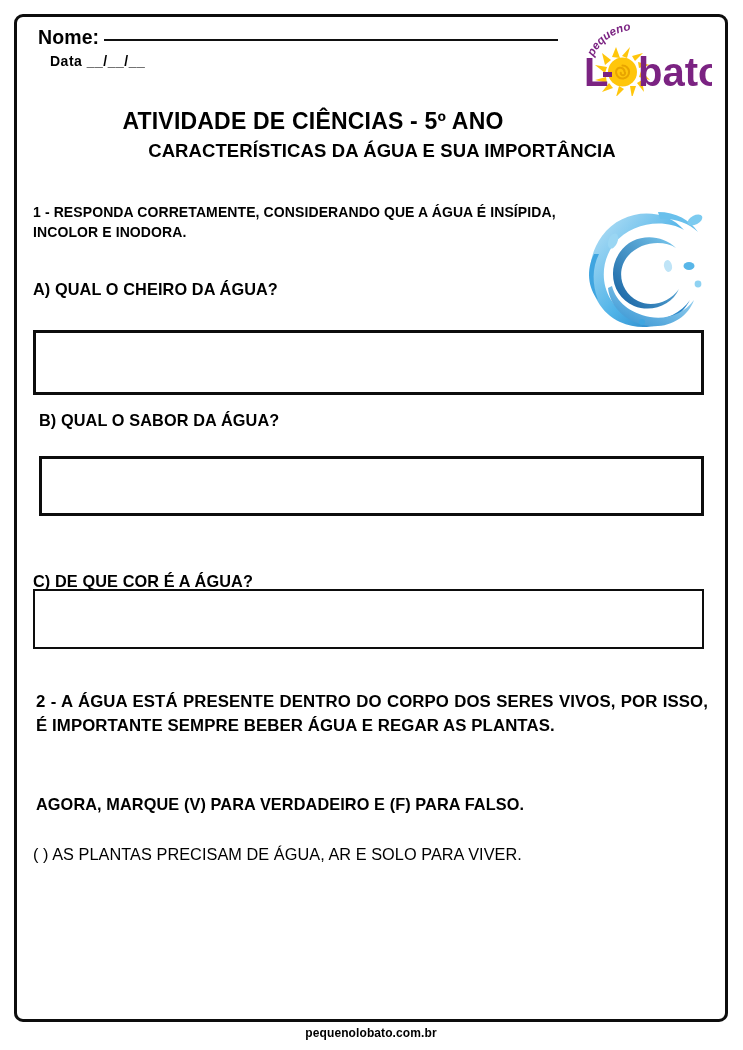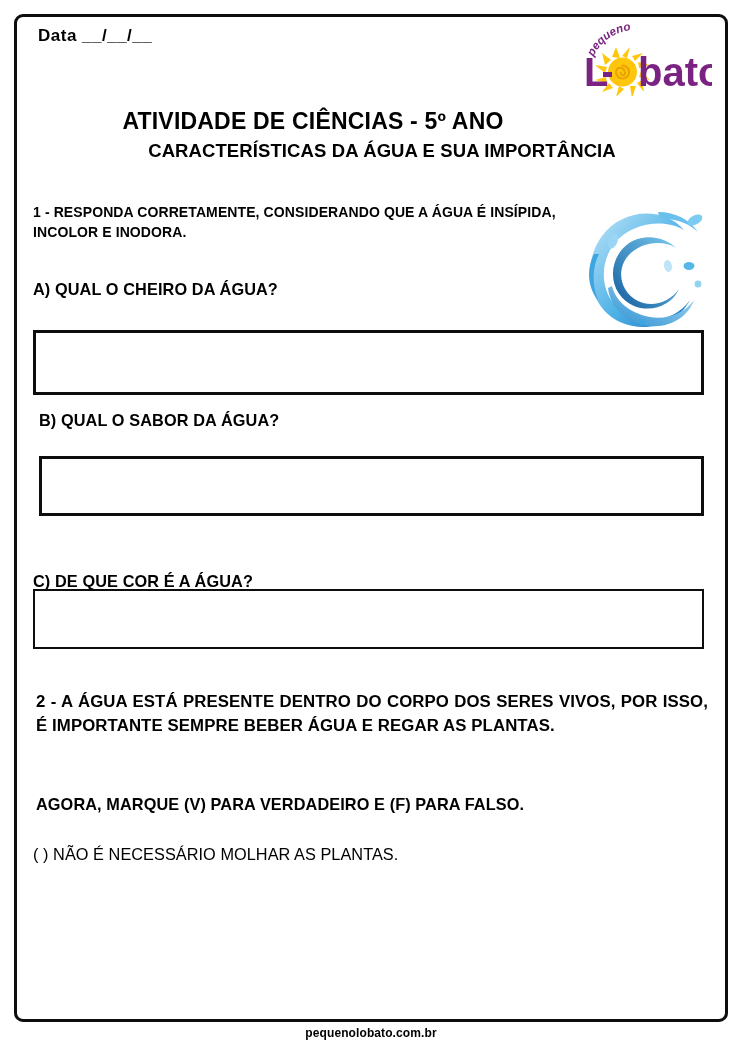--- a/index.html
+++ b/index.html
@@ -38,21 +38,21 @@
     letter-spacing: 0.1px;
     margin-bottom: 4px;
   }
   .hdr-label { white-space: pre; }
   .hdr-rule {
     flex: 1 1 auto;
     border-bottom: 2px solid #111;
     margin-left: 5px;
     transform: translateY(-3px);
   }
-  .hdr-date { font-size: 17px; font-weight: bold; white-space: pre; letter-spacing: 0.5px; }
+  .hdr-date { font-size: 14px; font-weight: bold; white-space: pre; letter-spacing: 0.5px; margin-left: 12px; }
 
   
   #logo {
     position: absolute;
     left: 562px; top: 20px;
     width: 150px; height: 76px;
   }
 
   
   #title-main {
@@ -160,20 +160,24 @@
     font-weight: bold;
     letter-spacing: 0.1px;
   }
 </style>
 </head>
 <body>
 
 <div id="page-frame"></div>
 
 <div id="header-block">
+  <div class="hdr-row">
+    <span class="hdr-label">Nome:</span>
+    <span class="hdr-rule"></span>
+  </div>
   <div class="hdr-date">Data __/__/__</div>
 </div>
 
 <div id="logo">
   <svg viewBox="0 0 150 76" width="150" height="76">
 
     <g fill="#FFC60B">
       <polygon points="54,27 58,38 50,37"></polygon>
       <polygon points="40,33 49,40 43,45"></polygon>
       <polygon points="33,45 45,47 43,53"></polygon>
@@ -257,16 +261,16 @@
     <circle cx="126" cy="88" r="3.4" fill="#8FD2F2"></circle>
     <ellipse cx="96" cy="70" rx="4" ry="6" transform="rotate(-12 96 70)" fill="#BFE4F7"></ellipse>
     <circle cx="70" cy="126" r="3" fill="#3FA5E0"></circle>
   </svg>
 </div>
 
 <div id="q2-stem">2 - A ÁGUA ESTÁ PRESENTE DENTRO DO CORPO DOS SERES VIVOS, POR ISSO, É IMPORTANTE SEMPRE BEBER ÁGUA E REGAR AS PLANTAS.</div>
 <div id="q2-instruction">AGORA, MARQUE (V) PARA VERDADEIRO E (F) PARA FALSO.</div>
 
 <div id="tf-list">
-  <div class="tf-item">(  ) NÃO É NECESSÁRIO MOLHAR AS PLANTAS.</div>
+  <div class="tf-item">(  ) AS PLANTAS PRECISAM DE ÁGUA, AR E SOLO PARA VIVER.</div>
 </div>
 
 <div id="footer">pequenolobato.com.br</div>
 
 </body></html>

